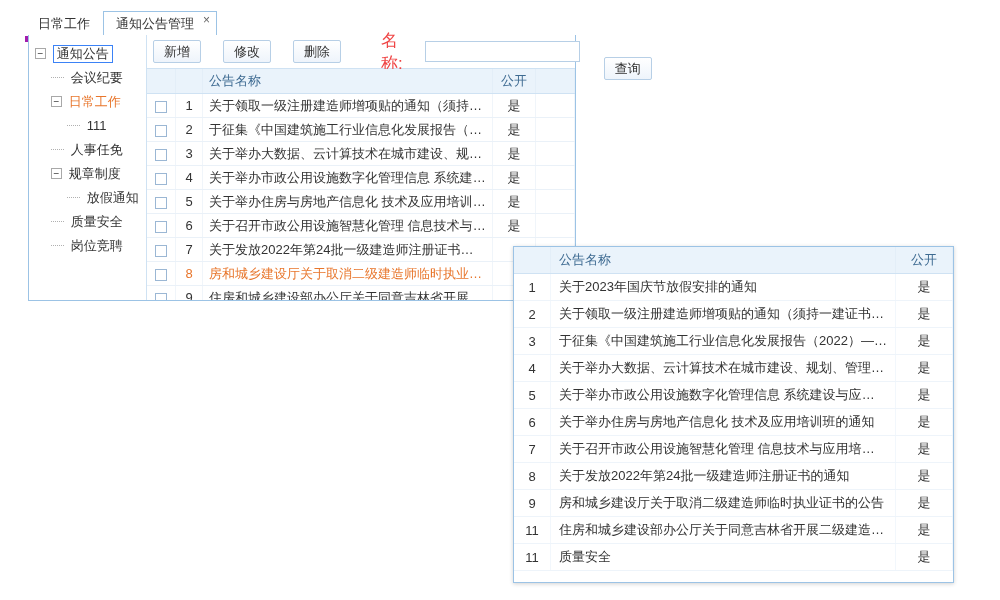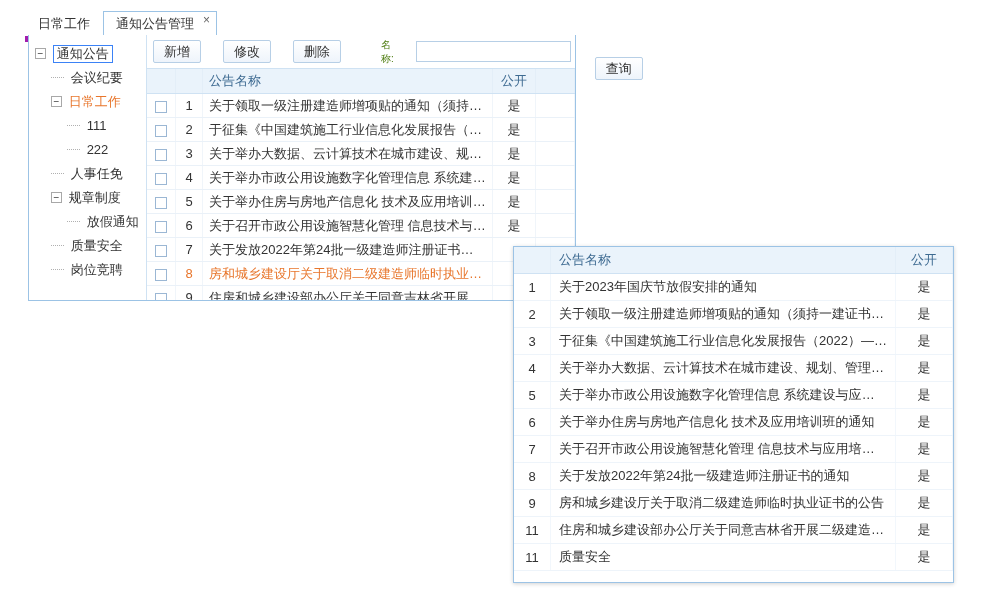--- a/index.html
+++ b/index.html
@@ -154,22 +154,22 @@
     border-radius: 2px;
     font-size: 13px;
     color: #333;
     cursor: pointer;
     line-height: 21px;
     text-align: center;
   }
   .tb-label {
     margin-left: 18px;
     margin-right: 6px;
-    font-size: 10px;
-    color: #4d7c0f;
+    font-size: 17px;
+    color: #ef4444;
   }
   .tb-input {
     width: 155px;
     height: 21px;
     border: 1px solid #b7cfe6;
     background: #fff;
     font-size: 13px;
     padding: 0 4px;
     box-sizing: border-box;
     outline: none;
@@ -300,24 +300,20 @@
       <div class="tree-node lvl2">
         <span class="toggler">−</span>
         <span class="tree-label orange">日常工作</span>
       </div>
 
       <div class="tree-node lvl3">
         <span class="dash" style="border-top:1px dotted #b0b0b0;"></span>
         <span class="tree-label">111</span>
       </div>
 
-      <div class="tree-node lvl3">
-        <span class="dash" style="border-top:1px dotted #b0b0b0;"></span>
-        <span class="tree-label">222</span>
-      </div>
 
       <div class="tree-node lvl2">
         <span class="dash" style="border-top:1px dotted #b0b0b0;"></span>
         <span class="tree-label">人事任免</span>
       </div>
 
       <div class="tree-node lvl2">
         <span class="toggler">−</span>
         <span class="tree-label">规章制度</span>
       </div>

